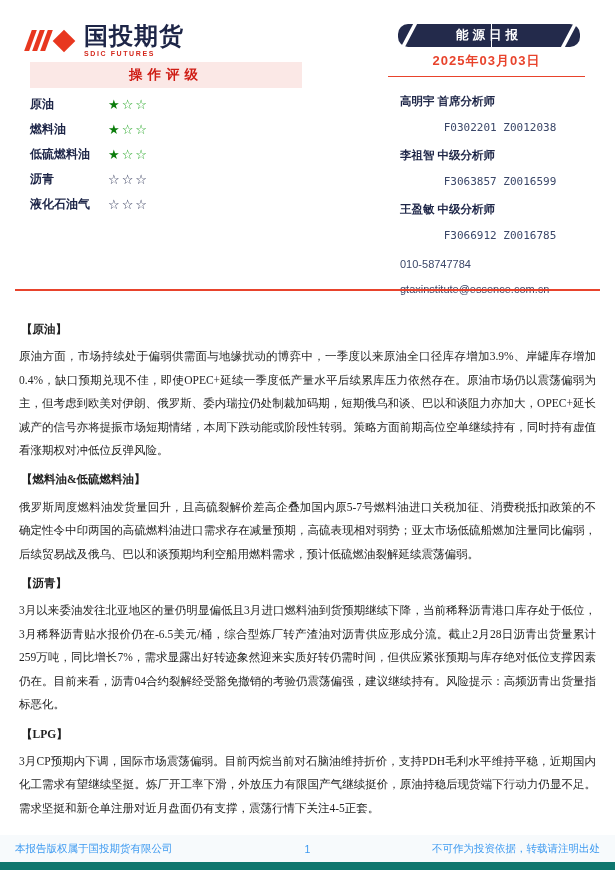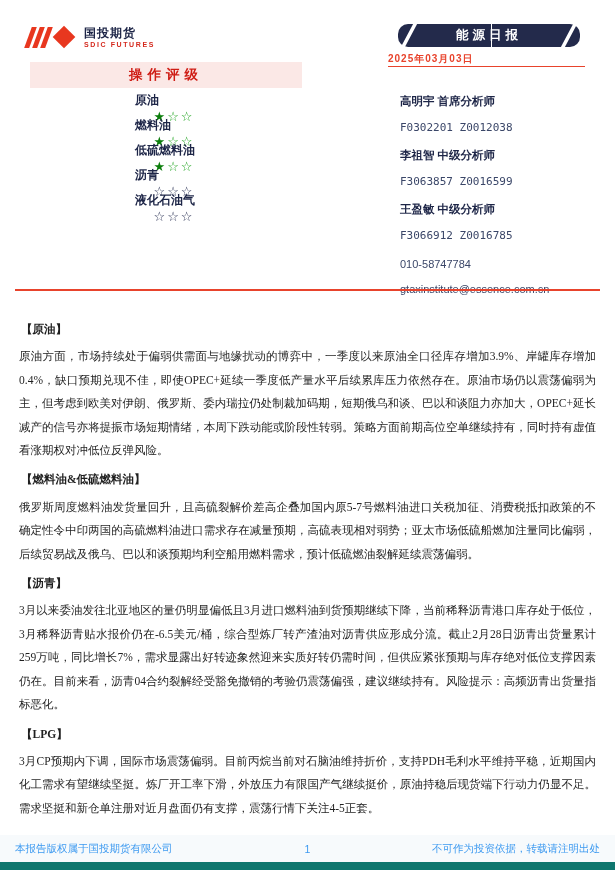--- a/index.html
+++ b/index.html
@@ -6,49 +6,49 @@
   body{background:#ffffff;width:615px;height:870px;position:relative;overflow:hidden;
        font-family:"Liberation Serif", serif;}
   .page{position:absolute;inset:0;background:#fff;}
 
   
   .logo{position:absolute;left:28px;top:24px;display:flex;align-items:center;}
   .logo-mark{display:flex;align-items:center;height:26px;}
   .slash{display:inline-block;width:5px;height:21px;background:#e8371f;transform:skewX(-20deg);margin-right:3px;}
   .diamond{width:16px;height:16px;background:#e8371f;transform:rotate(45deg);margin-left:4px;}
   .logo-text{margin-left:12px;line-height:1;}
-  .logo-cn{font-size:12px;font-weight:bold;color:#1d2547;letter-spacing:1px;font-family:"Liberation Sans",sans-serif;}
+  .logo-cn{font-size:24px;font-weight:bold;color:#1d2547;letter-spacing:1px;font-family:"Liberation Sans",sans-serif;}
   .logo-en{font-size:7px;font-weight:bold;color:#d4281c;letter-spacing:1.6px;margin-top:2px;font-family:"Liberation Sans",sans-serif;}
 
   
   .banner{position:absolute;left:398px;top:24px;width:182px;height:23px;background:#232a4b;border-radius:10px;}
   .notch{position:absolute;top:0;bottom:0;width:4px;background:#fff;transform:skewX(-28deg);}
   .notch.l{left:9px;} .notch.r{right:9px;}
   .banner-title{position:absolute;inset:0;display:flex;align-items:center;justify-content:center;
       color:#fff;font-size:12.5px;font-weight:bold;letter-spacing:4px;}
   .banner-sep{position:absolute;left:51%;top:0;bottom:0;width:1px;background:#fff;}
-  .report-date{position:absolute;left:388px;top:52px;width:197px;text-align:left;
-      color:#e8432c;font-size:10px;font-weight:bold;letter-spacing:1px;
-      border-bottom:1.5px solid #e8432c;font-family:"Liberation Sans",sans-serif;}
+  .report-date{position:absolute;left:388px;top:52px;width:197px;text-align:center;
+      color:#e8432c;font-size:13px;font-weight:bold;letter-spacing:1px;
+      border-bottom:1.5px solid #e8432c;padding-bottom:6px;font-family:"Liberation Sans",sans-serif;}
 
   
   .ratings-title{position:absolute;left:30px;top:62px;width:272px;height:26px;background:#fbe8e6;
       color:#cf1d15;font-weight:bold;font-size:13.5px;letter-spacing:5px;text-align:center;line-height:26px;}
   .ratings{position:absolute;left:30px;top:92px;width:280px;}
-  .rating-row{display:flex;align-items:center;height:25px;flex-direction:column;}
+  .rating-row{display:flex;align-items:center;height:25px;}
   .rating-label{min-width:70px;font-size:12px;color:#1d2547;font-weight:bold;}
   .stars{font-size:13px;letter-spacing:2px;margin-left:8px;font-family:"DejaVu Sans",sans-serif;}
   .stars .f-green{color:#0b7d0b;}
   .stars .h-green{color:#1da31d;}
   .stars .h-navy{color:#2a3154;}
 
   
   .analysts{position:absolute;left:400px;top:90px;width:200px;}
   .an-name{font-size:11.5px;font-weight:bold;color:#1d2547;height:27px;line-height:22px;}
-  .an-code{font-size:11px;color:#3a4668;height:27px;line-height:22px;font-family:"DejaVu Sans Mono",monospace;}
+  .an-code{font-size:11px;color:#3a4668;height:27px;line-height:22px;font-family:"DejaVu Sans Mono",monospace;text-align:center;}
   .contact{position:absolute;left:400px;top:252px;width:210px;}
   .c-line{font-size:11px;color:#3a4668;height:25px;line-height:25px;font-family:Liberation Sans, sans-serif;}
 
   
   .divider{position:absolute;left:15px;top:289px;width:585px;height:2px;background:#e8432c;}
 
   
   .body-area{position:absolute;left:15px;top:312px;width:585px;color:#1f1f1f;}
   .sec-h{font-size:11.5px;line-height:23.4px;padding-left:6px;margin-top:6px;font-weight:bold;}
   .sec-b{font-size:11.5px;line-height:23.4px;text-align:justify;margin:4px;}

